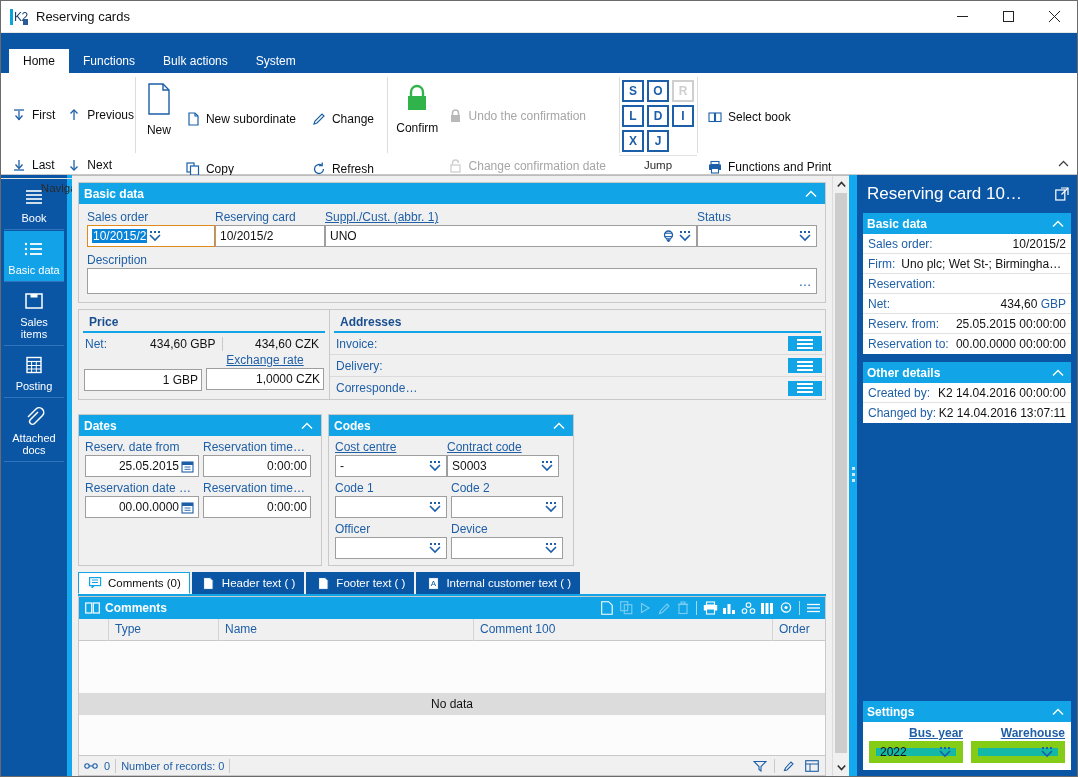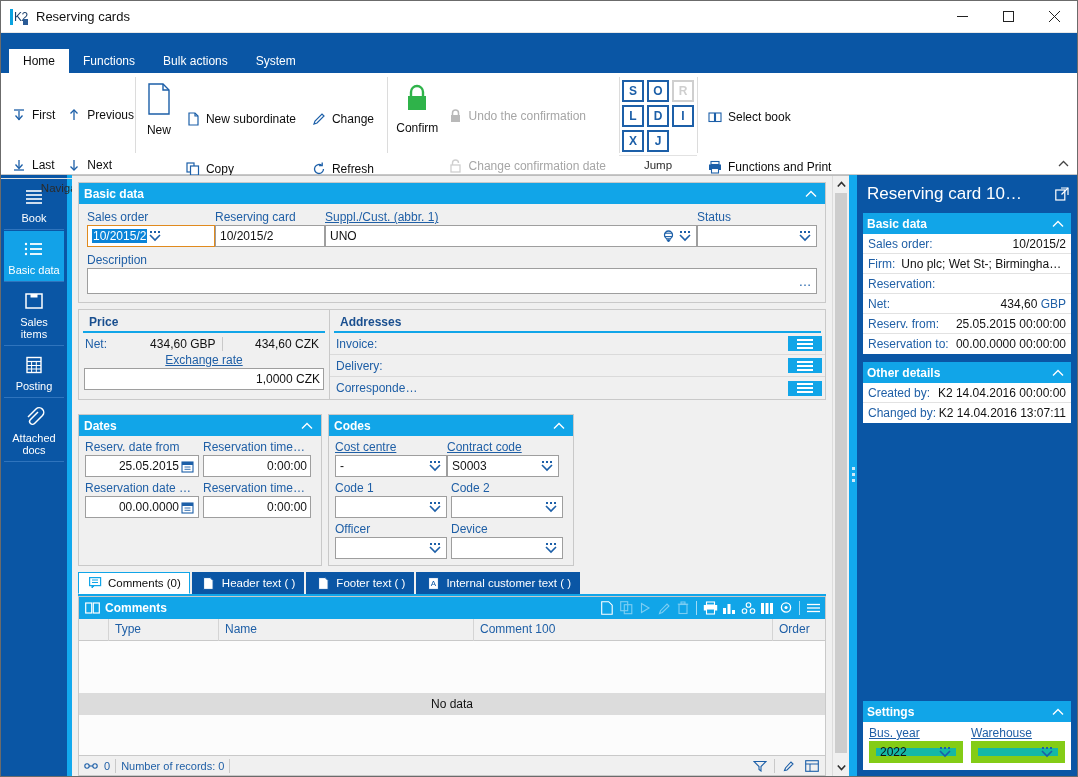--- a/index.html
+++ b/index.html
@@ -240,21 +240,21 @@
     font-size: 12px; color: #1f5fa6; border-bottom: 1px solid #e2e2e2;
   }
   .rp-row:last-child { border-bottom: none; }
   .rp-row .k { white-space: nowrap; }
   .rp-row .v { flex: 1; text-align: right; color: #111; white-space: nowrap; overflow: hidden; }
   .rp-row .v.l { text-align: left; padding-left: 6px; }
   .rp-row .v .cur { color: #1f5fa6; }
   .rp-spacer { flex: 1; }
   .rp-settings-body { background: #ffffff; padding: 4px 6px 7px 6px; display: flex; gap: 8px; }
   .rp-settings-body .col { flex: 1; }
-  .rp-settings-body .flabel { text-align: left; text-decoration: underline; }
+  .rp-settings-body .flabel { text-align: right; text-decoration: underline; font-weight: bold; }
 </style>
 </head>
 <body>
 
 <div class="app">
 
   <div class="titlebar">
     <div class="k2logo">
       <div class="bar"></div>
       <div class="txt">K2</div>
@@ -634,20 +634,26 @@
 
           <div class="twoup">
             <div class="subpanel" style="width:252px">
               <div class="sub-head">Price</div>
               <div class="price-row">
                 <span class="k">Net:</span>
                 <span class="a">434,60 GBP</span>
                 <span class="b">434,60 CZK</span>
               </div>
               <div class="row" style="padding:2px 5px 5px 5px; gap:4px">
+                <div class="col" style="flex:1">
+                  <div class="flabel" style="height:15px">&nbsp;</div>
+                  <div class="fld">
+                    <span class="val r">1 GBP</span>
+                  </div>
+                </div>
                 <div class="col" style="flex:1">
                   <div class="flabel u" style="text-align:center">Exchange rate</div>
                   <div class="fld">
                     <span class="val r">1,0000 CZK</span>
                   </div>
                 </div>
               </div>
             </div>
 
             <div class="subpanel" style="flex:1; min-width:0; border-left:none">

